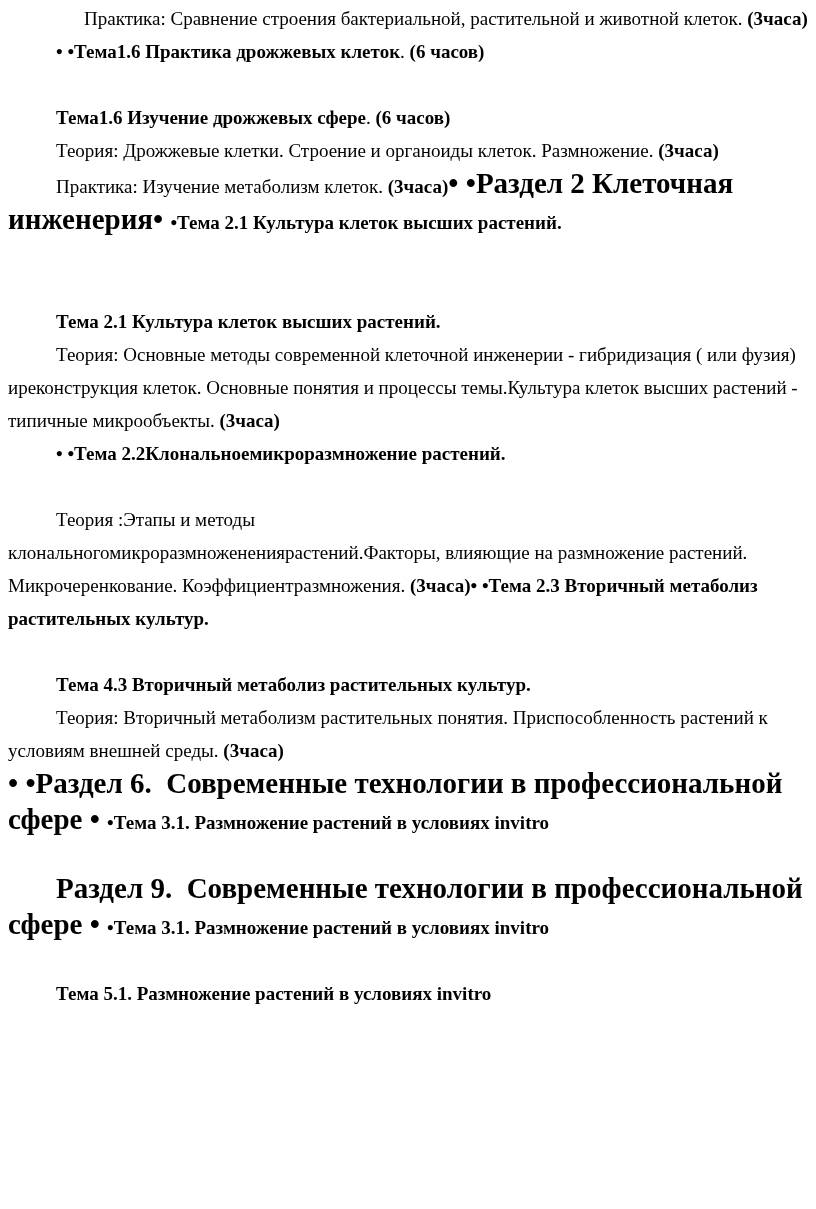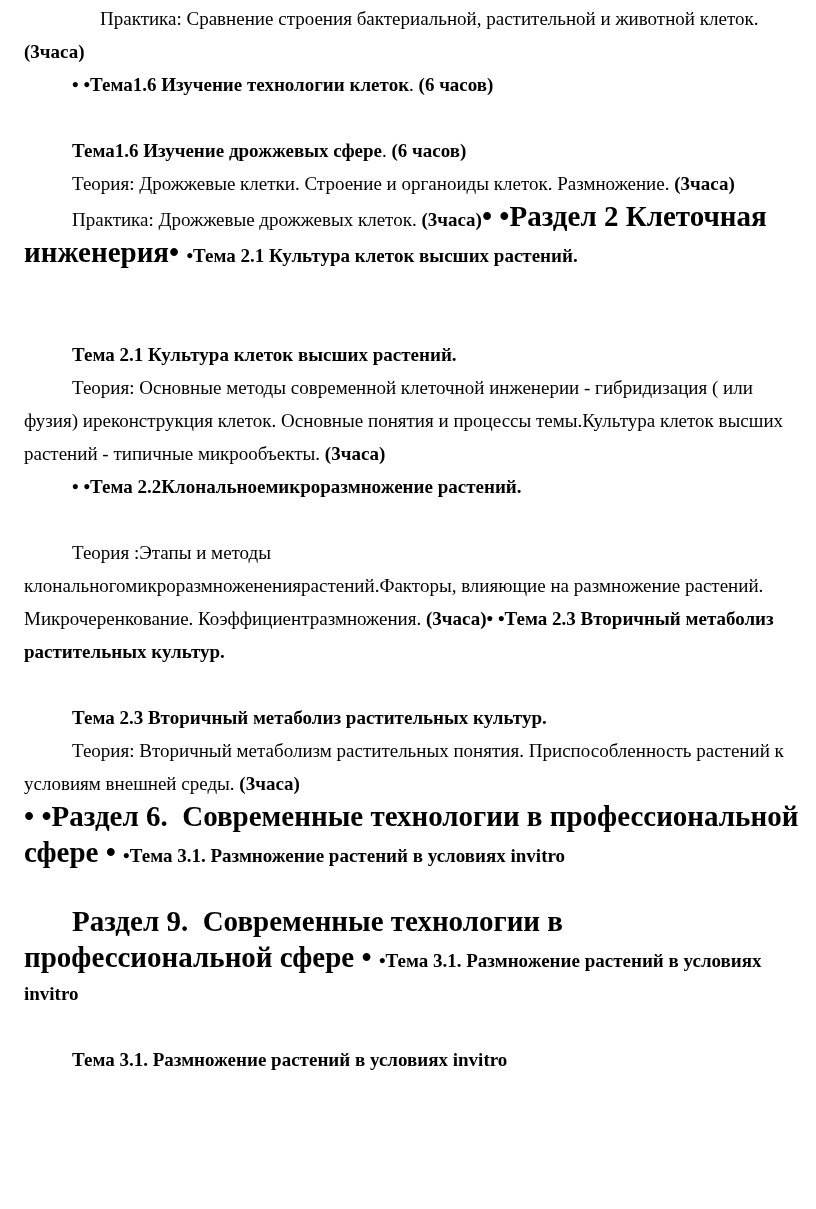--- a/index.html
+++ b/index.html
@@ -4,21 +4,21 @@
 <style>
   html, body {
     margin: 0;
     padding: 0;
     background: #ffffff;
   }
   .page {
     width: 816px;
     min-height: 1209px;
     box-sizing: border-box;
-    padding: 2px 7px 0 24px;
+    padding: 2px 7px 0 8px;
     background: #ffffff;
     color: #000000;
     font-family: "Liberation Serif", "DejaVu Serif", serif;
     font-size: 19px;
     line-height: 33px;
   }
   p.para {
     margin: 0;
     white-space: pre-wrap;
     word-break: normal;
@@ -30,56 +30,56 @@
   .b  { font-weight: bold; }
   .bl { font-weight: bold; font-size: 29px; }
 </style>
 </head>
 <body>
 
 <div class="page">
 
   <p class="para indent-lg"><span class="r">Практика: Сравнение строения бактериальной, растительной и животной клеток. </span><span class="b">(3часа)</span></p>
 
-  <p class="para indent"><span class="b">• •Тема1.6 Изучение технологии клеток</span><span class="r">. </span><span class="b">(6 часов)</span></p>
+  <p class="para indent"><span class="b">• •Тема1.6 Практика дрожжевых клеток</span><span class="r">. </span><span class="b">(6 часов)</span></p>
 
   <p class="para blank"></p>
 
   <p class="para indent"><span class="b">Тема1.6 Изучение дрожжевых сфере</span><span class="r">. </span><span class="b">(6 часов)</span></p>
 
   <p class="para indent"><span class="r">Теория: Дрожжевые клетки. Строение и органоиды клеток. Размножение. </span><span class="b">(3часа)</span></p>
 
-  <p class="para indent"><span class="r">Практика: Дрожжевые дрожжевых клеток. </span><span class="b">(3часа)</span><span class="bl">• •Раздел 2 Клеточная инженерия• </span><span class="b">•Тема 2.1 Культура клеток высших растений.</span></p>
+  <p class="para indent"><span class="r">Практика: Изучение метаболизм клеток. </span><span class="b">(3часа)</span><span class="bl">• •Раздел 2 Клеточная инженерия• </span><span class="b">•Тема 2.1 Культура клеток высших растений.</span></p>
 
   <p class="para blank"></p>
 
 
   <p class="para blank"></p>
 
   <p class="para indent"><span class="b">Тема 2.1 Культура клеток высших растений.</span></p>
 
   <p class="para indent"><span class="r">Теория: Основные методы современной клеточной инженерии - гибридизация ( или фузия) иреконструкция клеток. Основные понятия и процессы темы.Культура клеток высших растений - типичные микрообъекты. </span><span class="b">(3часа)</span></p>
 
   <p class="para indent"><span class="b">• •Тема 2.2Клональноемикроразмножение растений.</span></p>
 
   <p class="para blank"></p>
 
 
   <p class="para indent"><span class="r">Теория :Этапы и методы
 клональногомикроразмноженениярастений.Факторы, влияющие на размножение растений. Микрочеренкование. Коэффициентразмножения. </span><span class="b">(3часа)</span><span class="b">• •Тема 2.3 Вторичный метаболиз растительных культур.</span></p>
 
   <p class="para blank"></p>
 
-  <p class="para indent"><span class="b">Тема 2.3 Вторичный метаболиз растительных культур.</span></p>
+  <p class="para indent"><span class="b">Тема 4.3 Вторичный метаболиз растительных культур.</span></p>
 
   <p class="para indent"><span class="r">Теория: Вторичный метаболизм растительных понятия. Приспособленность растений к условиям внешней среды. </span><span class="b">(3часа)</span></p>
 
   <p class="para"><span class="bl">• •Раздел 6.  Современные технологии в профессиональной сфере • </span><span class="b">•Тема 3.1. Размножение растений в условиях invitro</span></p>
 
   <p class="para blank"></p>
 
   <p class="para indent"><span class="bl">Раздел 9.  Современные технологии в профессиональной сфере • </span><span class="b">•Тема 3.1. Размножение растений в условиях invitro</span></p>
 
   <p class="para blank"></p>
 
-  <p class="para indent"><span class="b">Тема 3.1. Размножение растений в условиях invitro</span></p>
+  <p class="para indent"><span class="b">Тема 5.1. Размножение растений в условиях invitro</span></p>
 
 </div>
 
 </body></html>

